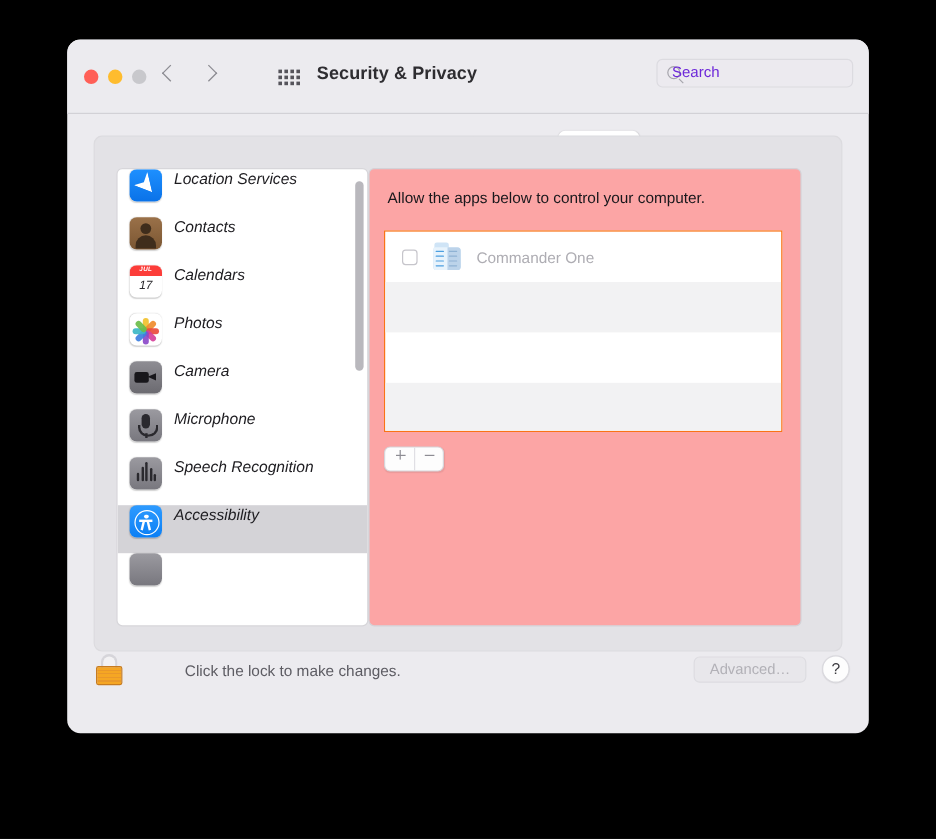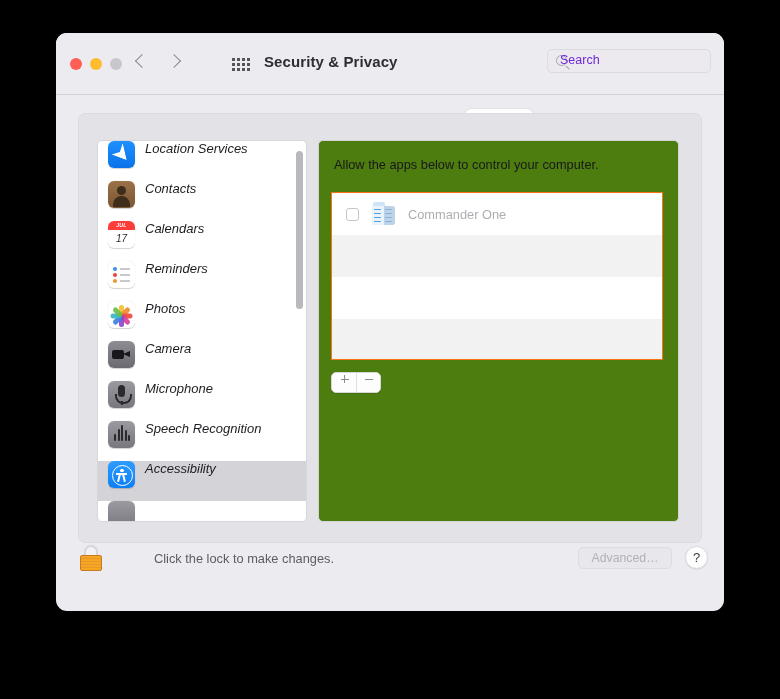--- a/index.html
+++ b/index.html
@@ -202,23 +202,23 @@
     width: 7px; height: 368px;
   }
   .sb-thumb {
     position: absolute; right: 0; top: 4px;
     width: 7px; height: 158px;
     background: #b9b8bd; border-radius: 4px;
   }
   
   .rightpane {
     position: relative;
-    margin-left: 11px;
+    margin-left: 0;
     width: 361px; height: 100%;
-    background: #4d7c0f;
+    background: #fca5a5;
     border: 1px solid #d3d2d7;
     border-radius: 5px;
   }
   .pane-title {
     position: absolute; left: 15px; top: 16px;
     font-size: 12.8px; color: #19181c;
   }
   .applist {
     position: absolute; left: 12px; top: 51px;
     width: 332px; height: 168px;
@@ -360,37 +360,20 @@
         </div>
 
         <div class="srow">
           <span class="icon28 ic-calendar">
             <span class="ic-cal-top">JUL</span>
             <span class="ic-cal-day">17</span>
           </span>
           <span class="label">Calendars</span>
         </div>
 
-        <div class="srow">
-          <span class="icon28 ic-reminders">
-            <span class="rem-r" style="top:6px">
-                <span class="rem-dot" style="background:#3a8fe8"></span>
-                <span class="rem-line"></span>
-              </span>
-            <span class="rem-r" style="top:12px">
-                <span class="rem-dot" style="background:#e8443a"></span>
-                <span class="rem-line"></span>
-              </span>
-            <span class="rem-r" style="top:18px">
-                <span class="rem-dot" style="background:#f0972a"></span>
-                <span class="rem-line"></span>
-              </span>
-          </span>
-          <span class="label">Reminders</span>
-        </div>
 
         <div class="srow">
           <span class="icon28 ic-photos">
             <span class="pet" style="background:#f2c12e;transform:rotate(0deg)"></span>
             <span class="pet" style="background:#f08c2e;transform:rotate(45deg)"></span>
             <span class="pet" style="background:#ea4b3d;transform:rotate(90deg)"></span>
             <span class="pet" style="background:#d6409a;transform:rotate(135deg)"></span>
             <span class="pet" style="background:#8b49c9;transform:rotate(180deg)"></span>
             <span class="pet" style="background:#3d7fe0;transform:rotate(225deg)"></span>
             <span class="pet" style="background:#3cb7c6;transform:rotate(270deg)"></span>

